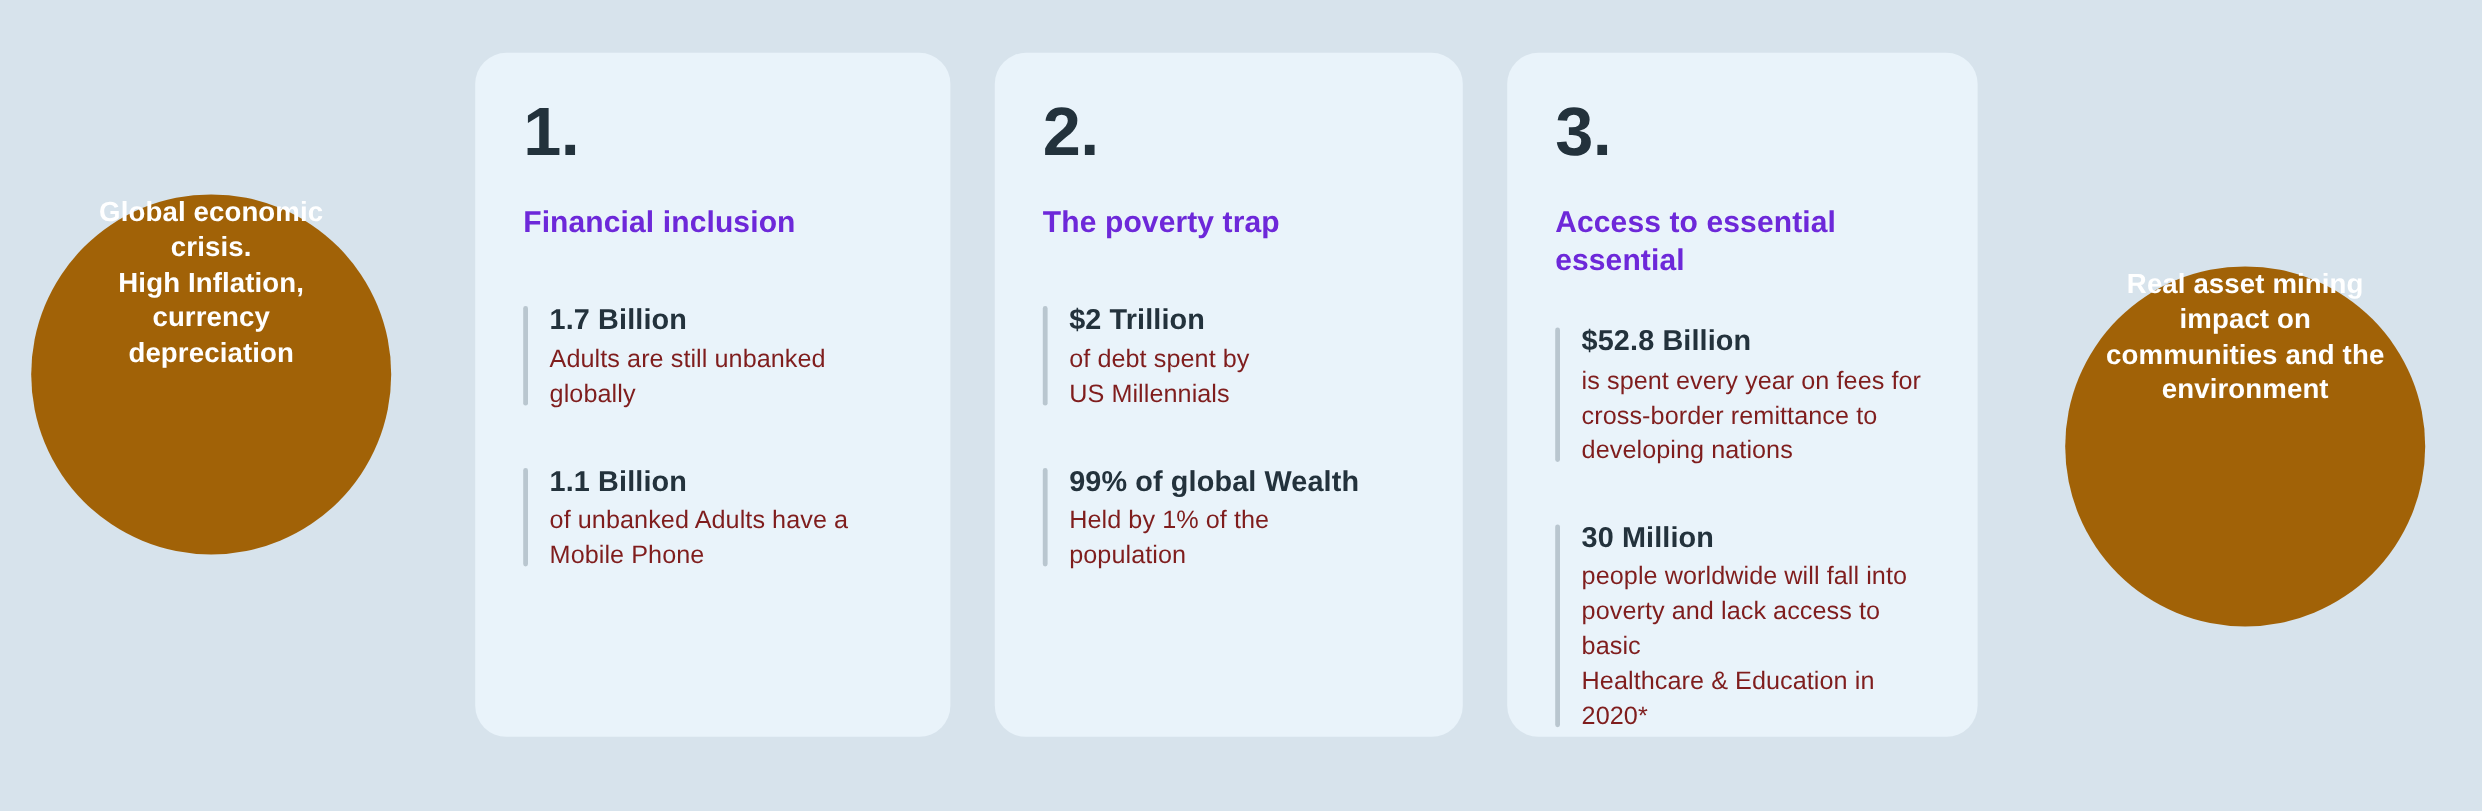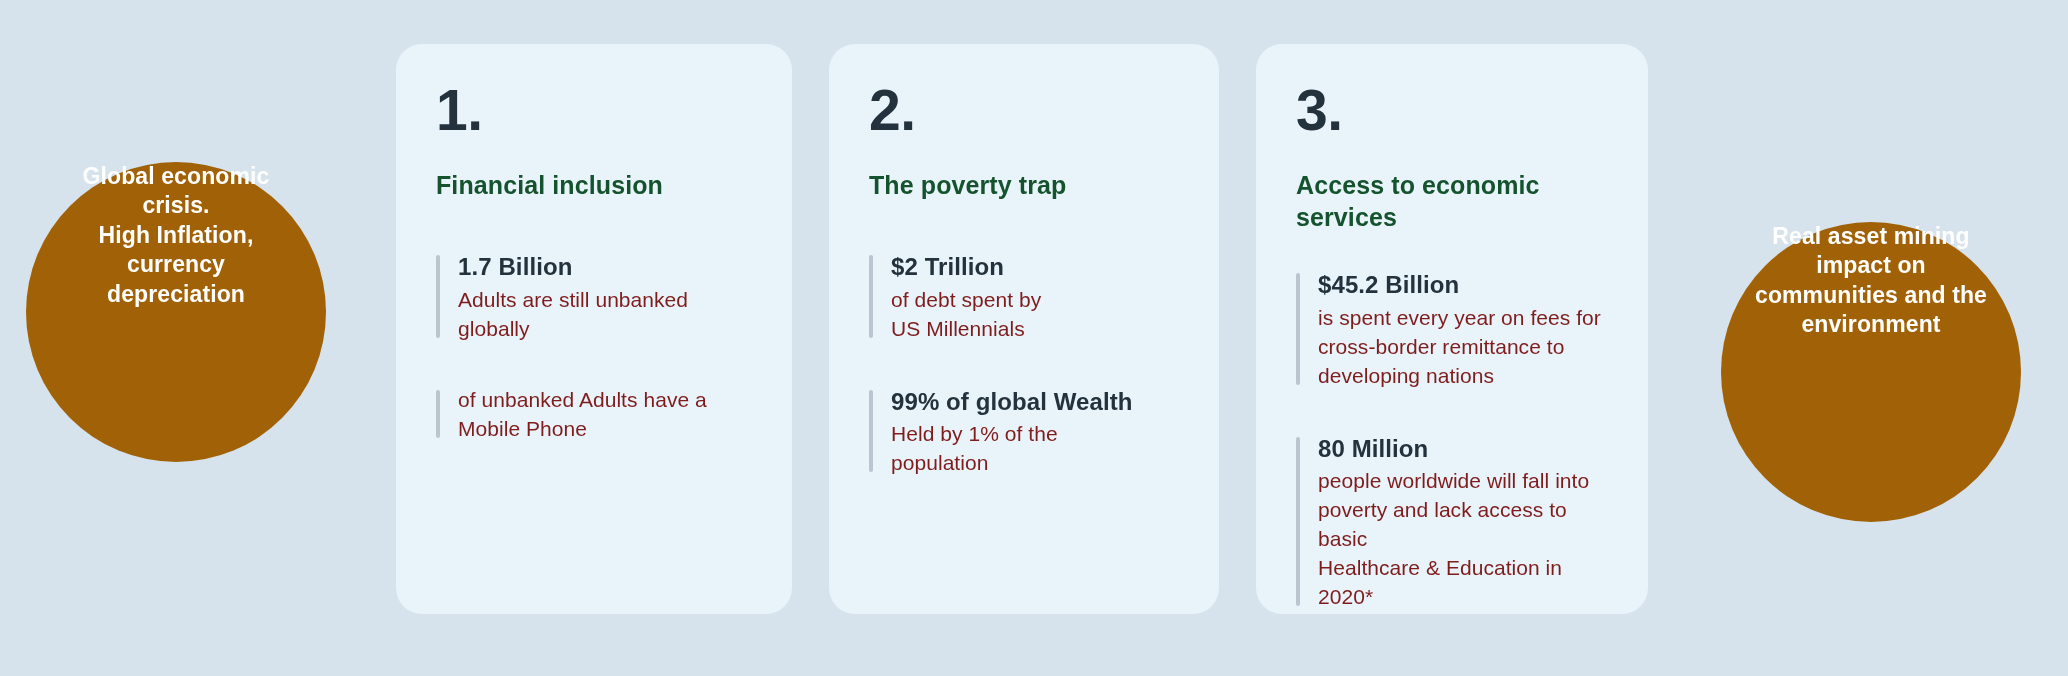--- a/index.html
+++ b/index.html
@@ -78,21 +78,21 @@
     font-size: 57px;
     font-weight: bold;
     color: #23323c;
     line-height: 1.0;
     letter-spacing: -0.5px;
     margin: 0 0 30px 0;
   }
   .card-title {
     font-size: 25px;
     font-weight: bold;
-    color: #14532d;
+    color: #6d28d9;
     line-height: 1.28;
     margin: 0 0 50px 0;
     letter-spacing: 0.1px;
   }
   .card-3 .card-title { margin-bottom: 22px; }
 
   .stat {
     position: relative;
     padding-left: 22px;
     margin-bottom: 42px;
@@ -142,20 +142,21 @@
       <div class="card-number">1.</div>
       <div class="card-title">Financial inclusion</div>
       <div class="stat">
         <span class="stat-bar"></span>
         <div class="stat-value">1.7 Billion</div>
         <div class="stat-desc">Adults are still unbanked
 globally</div>
       </div>
       <div class="stat">
         <span class="stat-bar"></span>
+        <div class="stat-value">1.1 Billion</div>
         <div class="stat-desc">of unbanked Adults have a
 Mobile Phone</div>
       </div>
     </div>
 
     <div class="card card-2">
       <div class="card-number">2.</div>
       <div class="card-title">The poverty trap</div>
       <div class="stat">
         <span class="stat-bar"></span>
@@ -166,31 +167,31 @@
       <div class="stat">
         <span class="stat-bar"></span>
         <div class="stat-value">99% of global Wealth</div>
         <div class="stat-desc">Held by 1% of the
 population</div>
       </div>
     </div>
 
     <div class="card card-3">
       <div class="card-number">3.</div>
-      <div class="card-title">Access to economic services</div>
-      <div class="stat">
-        <span class="stat-bar"></span>
-        <div class="stat-value">$45.2 Billion</div>
+      <div class="card-title">Access to essential essential</div>
+      <div class="stat">
+        <span class="stat-bar"></span>
+        <div class="stat-value">$52.8 Billion</div>
         <div class="stat-desc">is spent every year on fees for
 cross-border remittance to
 developing nations</div>
       </div>
       <div class="stat">
         <span class="stat-bar"></span>
-        <div class="stat-value">80 Million</div>
+        <div class="stat-value">30 Million</div>
         <div class="stat-desc">people worldwide will fall into
 poverty and lack access to basic
 Healthcare &amp; Education in 2020*</div>
       </div>
     </div>
 
   </div>
 
   <div class="circle circle-right">
     <span class="circle-text">Real asset  mining impact on communities and the environment</span>

